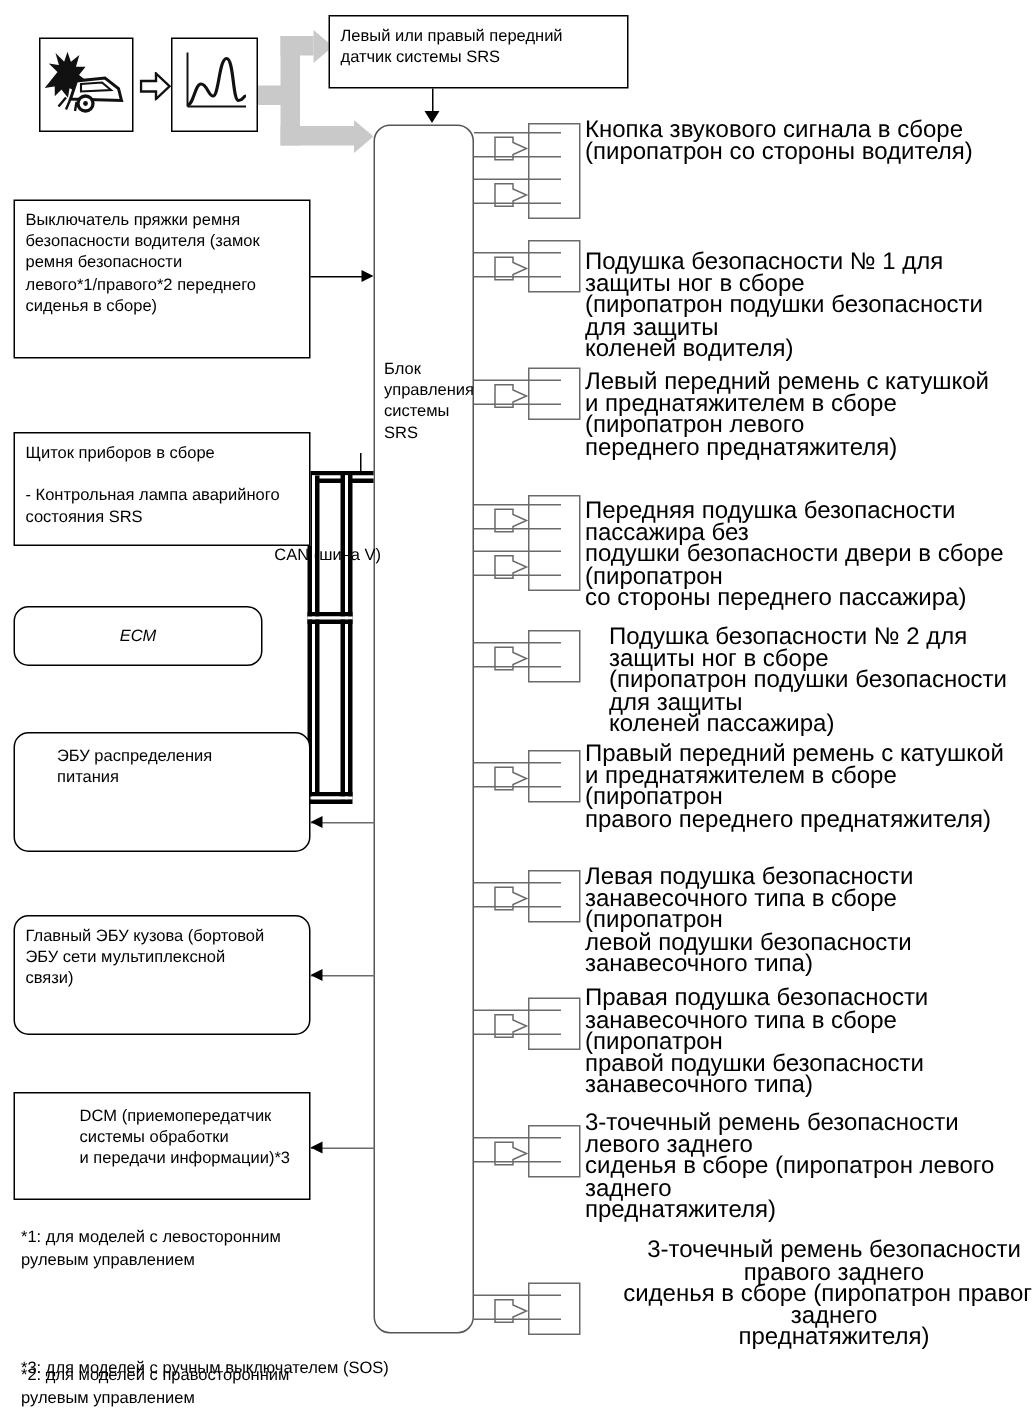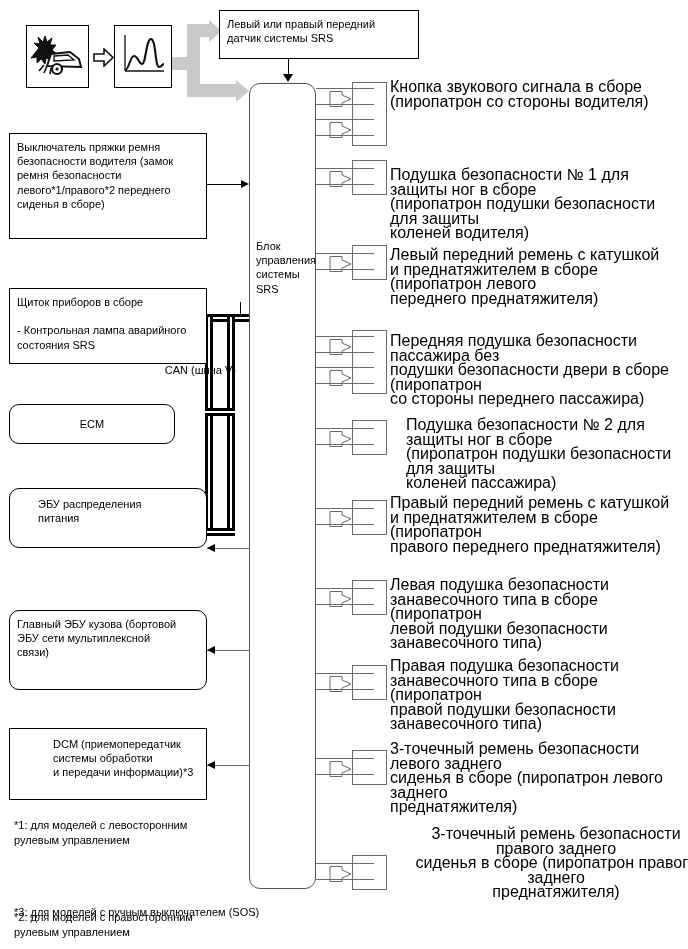--- a/index.html
+++ b/index.html
@@ -147,44 +147,44 @@
 <div class="bus abs" style="left:205px;top:408px;width:30px;height:3px;"></div>
 <div class="buswhite abs" style="left:205px;top:411px;width:30px;height:2px;"></div>
 <div class="bus abs" style="left:205px;top:413px;width:30px;height:3px;"></div>
 
 <div class="bus abs" style="left:205px;top:528px;width:30px;height:3px;"></div>
 <div class="buswhite abs" style="left:205px;top:531px;width:30px;height:2px;"></div>
 <div class="bus abs" style="left:205px;top:533px;width:30px;height:3px;"></div>
 
 <div class="vl dark abs" style="left:240px;top:302px;width:1px;height:12px;"></div>
 
-<div class="canlabel abs" style="left:116px;top:364px;width:120px;text-align:right;">CAN (шина V)</div>
+<div class="canlabel abs" style="left:134px;top:364px;width:120px;text-align:right;">CAN (шина V)</div>
 
 <div class="box abs" style="left:9px;top:133px;width:198px;height:106px;">
   <span class="txt">Выключатель пряжки ремня
 безопасности водителя (замок
 ремня безопасности
 левого*1/правого*2 переднего
 сиденья в сборе)</span>
 </div>
 <div class="hl dark abs" style="left:207px;top:184px;width:36px;height:1px;"></div>
 <div class="tri-right abs" style="left:241px;top:180px;"></div>
 
 <div class="box abs" style="left:9px;top:288px;width:198px;height:76px;">
   <span class="txt">Щиток приборов в сборе
 
 - Контрольная лампа аварийного
 состояния SRS</span>
 </div>
 
-<div class="box round abs" style="left:9px;top:404px;width:166px;height:40px;">
+<div class="box round abs" style="left:9px;top:404px;width:166px;height:40px;font-style:italic;">
   <span class="txt center" style="top:12px;">ECM</span>
 </div>
 
-<div class="box round abs" style="left:9px;top:488px;width:198px;height:60px;">
+<div class="box round abs" style="left:9px;top:488px;width:198px;height:80px;">
   <span class="txt" style="left:28px;top:8px;">ЭБУ распределения
 питания</span>
 </div>
 <div class="hl abs" style="left:207px;top:548px;width:43px;height:1px;"></div>
 <div class="tri-left abs" style="left:207px;top:544px;"></div>
 
 <div class="box round abs" style="left:9px;top:610px;width:198px;height:80px;">
   <span class="txt">Главный ЭБУ кузова (бортовой
 ЭБУ сети мультиплексной
 связи)</span>

